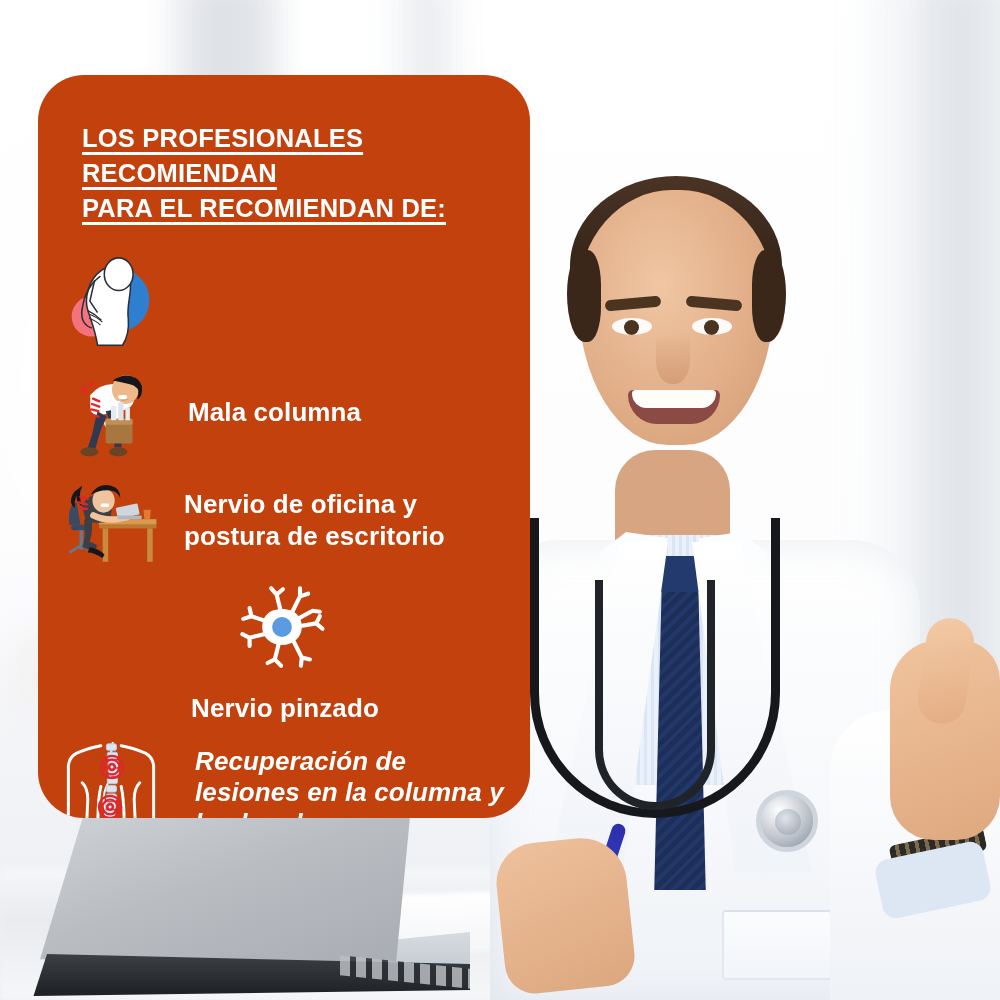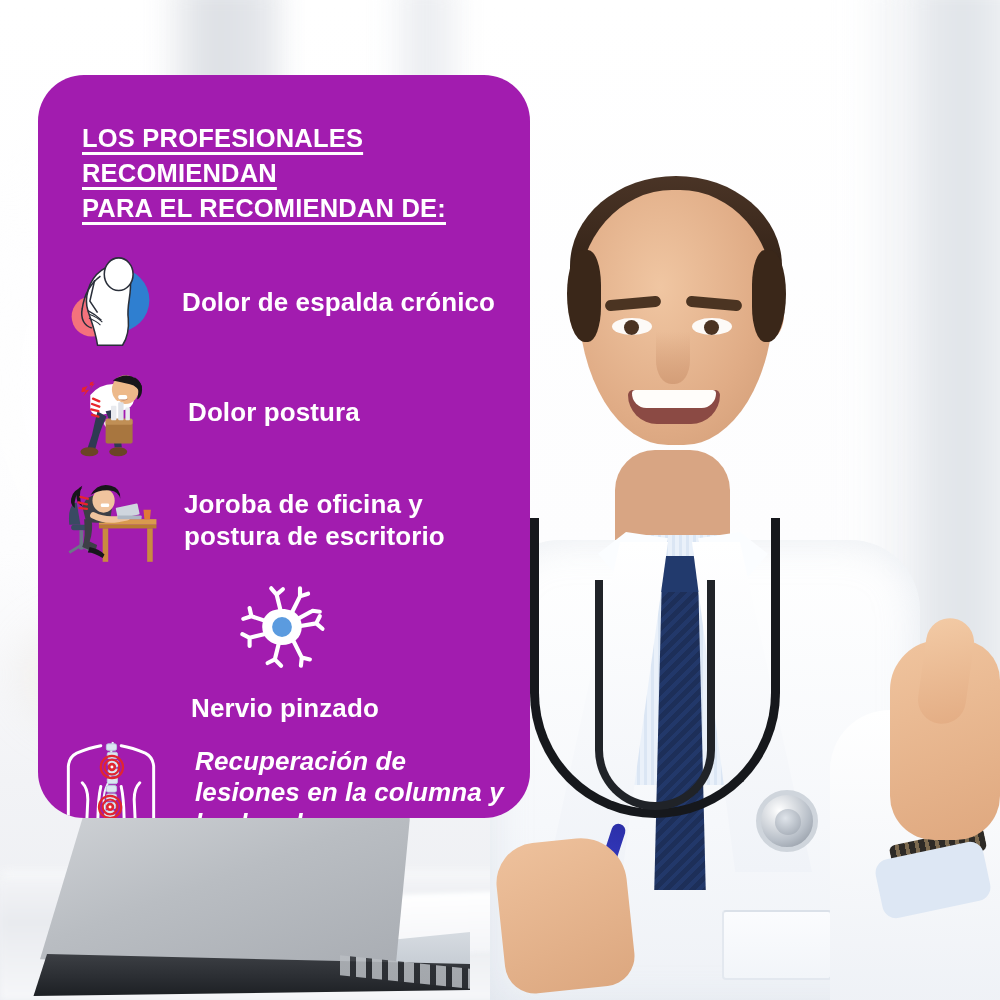--- a/index.html
+++ b/index.html
@@ -179,21 +179,21 @@
   .laptop-deck {
     position: absolute; left: 300px; top: 120px; width: 150px; height: 50px;
     background: linear-gradient(180deg,#d6dbe1,#bfc6ce);
     clip-path: polygon(0 30%, 100% 0, 100% 70%, 0 100%);
   }
 
   
   .card {
     position: absolute;
     left: 38px; top: 75px; width: 492px; height: 743px;
-    background: #a21caf;
+    background: #c2410c;
     border-radius: 46px 46px 46px 46px;
     padding: 46px 26px 20px 22px;
     overflow: hidden;
   }
   .card-title {
     color: #ffffff;
     font-weight: 700;
     font-size: 25.5px;
     letter-spacing: .2px;
     line-height: 1.38;
@@ -315,21 +315,20 @@
             <circle cx="57" cy="47" r="33" fill="#2f7fd0"></circle>
             <circle cx="30" cy="64" r="21" fill="#f4727c"></circle>
             <path d="M40 16 C52 8 68 12 70 26 C72 40 66 52 68 66 C69 78 66 88 62 94 L36 94 C34 80 30 70 26 58 C22 46 26 26 40 16 Z" fill="#ffffff" stroke="#2a2f3a" stroke-width="1.6"></path>
             <ellipse cx="58" cy="20" rx="15" ry="17" fill="#ffffff" stroke="#2a2f3a" stroke-width="1.6"></ellipse>
             <path d="M39 22 C28 30 22 42 20 56 C18 66 22 74 30 76" fill="none" stroke="#2a2f3a" stroke-width="1.6"></path>
             <path d="M33 26 L28 48 L36 60" fill="#ffffff" stroke="#2a2f3a" stroke-width="1.6"></path>
             <path d="M26 58 q8 4 14 10" fill="none" stroke="#2a2f3a" stroke-width="1.4"></path>
             <path d="M28 62 q8 3 13 8 M27 66 q8 3 12 7" fill="none" stroke="#2a2f3a" stroke-width="1.1"></path>
           </svg>
         </div>
-        <div class="item-label">Dolor de espalda crónico</div>
       </div>
 
       <div class="item i1">
         <div class="item-icon">
           <svg viewBox="0 0 100 100" width="90" height="96" aria-hidden="true">
             <path d="M27 30 q12 -14 30 -12 q16 2 18 14 q2 10 -8 14 L40 52 q-10 2 -13 -6 z" fill="#ffffff"></path>
             <ellipse cx="66" cy="24" rx="15" ry="16" fill="#edb98a"></ellipse>
             <path d="M52 14 q14 -10 26 -2 q10 7 5 18 q-3 -10 -12 -12 q-10 -2 -19 -4 z" fill="#17161a"></path>
             <path d="M76 10 q10 6 8 18 q-1 5 -5 7 q4 -14 -3 -25 z" fill="#17161a"></path>
             <path d="M58 33 q5 4 10 1" stroke="#b4775a" stroke-width="1.6" fill="none"></path>
@@ -346,21 +345,21 @@
             <rect x="66" y="44" width="5" height="14" rx="1" fill="#e8eaee"></rect>
             <g stroke="#e8242b" stroke-width="2.6" stroke-linecap="round">
               <path d="M30 34 l7 3 M29 40 l8 3 M28 46 l8 2 M29 52 l7 2"></path>
             </g>
             <g fill="#e8242b">
               <path d="M18 22 l6 -2 -3 5 5 -1 -7 8 3 -6 -5 1 z"></path>
               <path d="M27 16 l4 -1 -2 3 3 -1 -5 6 2 -4 -3 1 z"></path>
             </g>
           </svg>
         </div>
-        <div class="item-label">Dolor postura</div>
+        <div class="item-label">Mala columna</div>
       </div>
 
       <div class="item i2">
         <div class="item-icon">
           <svg viewBox="0 0 110 100" width="104" height="96" aria-hidden="true">
             <rect x="42" y="48" width="62" height="6" fill="#d99a4e"></rect>
             <rect x="42" y="54" width="62" height="4" fill="#b87b33"></rect>
             <rect x="46" y="58" width="6" height="36" fill="#c98a40"></rect>
             <rect x="94" y="58" width="6" height="36" fill="#c98a40"></rect>
             <path d="M10 54 q-2 -22 8 -24 l4 24 z" fill="#3a4a63"></path>
@@ -378,21 +377,21 @@
             <path d="M26 48 q2 20 -2 30 l14 6 2 -8 -8 -4 q4 -12 2 -24 z" fill="#3d3f46"></path>
             <path d="M32 78 q10 2 16 8 l-2 4 q-9 -6 -16 -6 z" fill="#17161a"></path>
             <rect x="60" y="36" width="24" height="12" rx="1" fill="#cfd6de" transform="rotate(-12 60 36)"></rect>
             <rect x="62" y="44" width="26" height="4" rx="1" fill="#aeb7c2"></rect>
             <path d="M90 38 l8 0 -1 10 -6 0 z" fill="#e07a36"></path>
             <g stroke="#e8242b" stroke-width="2.4" stroke-linecap="round">
               <path d="M22 24 l8 2 M20 30 l9 2 M21 36 l8 1"></path>
             </g>
           </svg>
         </div>
-        <div class="item-label">Joroba de oficina y postura de escritorio</div>
+        <div class="item-label">Nervio de oficina y postura de escritorio</div>
       </div>
 
       <div class="item i3">
         <div class="item-icon">
           <svg viewBox="0 0 100 100" width="94" height="90" aria-hidden="true">
             <g fill="none" stroke="#ffffff" stroke-width="4.6" stroke-linecap="round">
               <path d="M50 38 L44 14 M44 14 l-6 -7 M44 14 l7 -6"></path>
               <path d="M58 40 L70 16 M70 16 l9 -3 M70 16 l0 -9"></path>
               <path d="M40 46 L16 38 M16 38 l-9 3 M16 38 l-2 -9"></path>
               <path d="M38 56 L14 62 M14 62 l-8 -4 M14 62 l0 9"></path>

